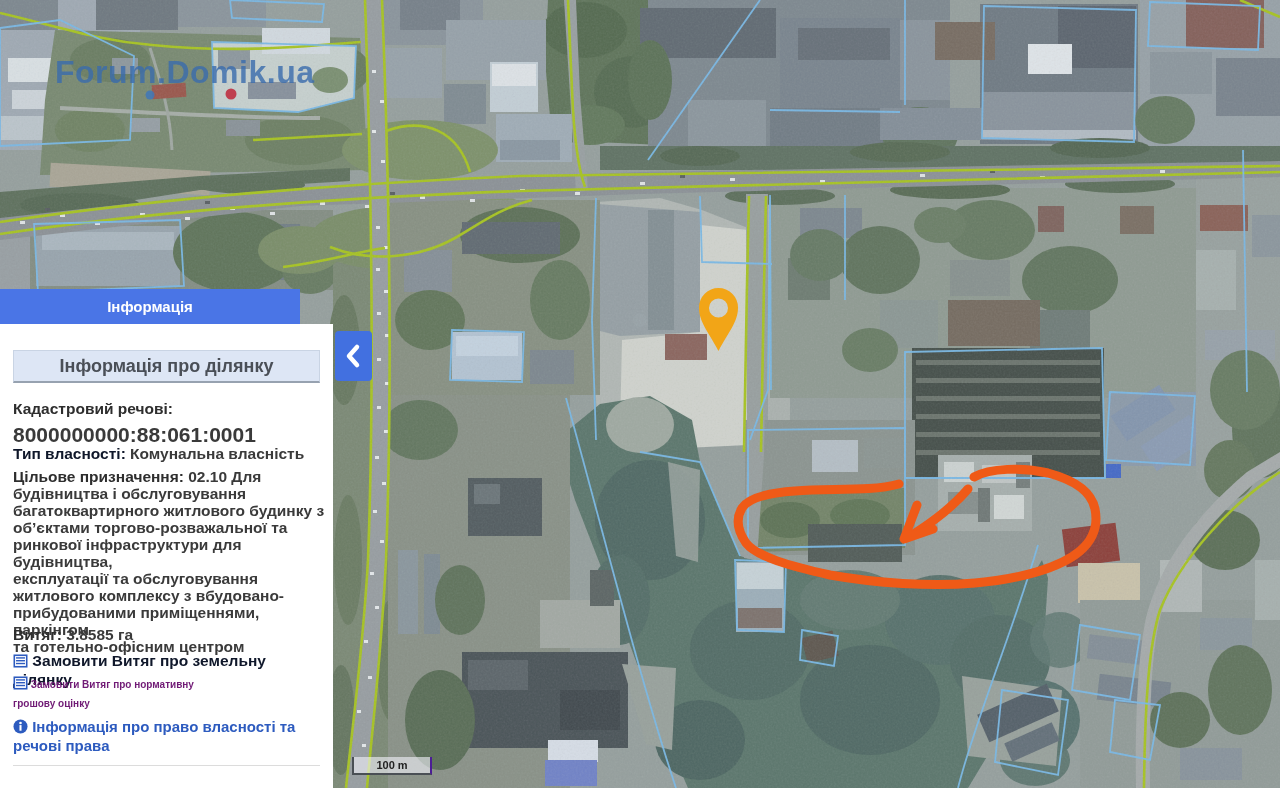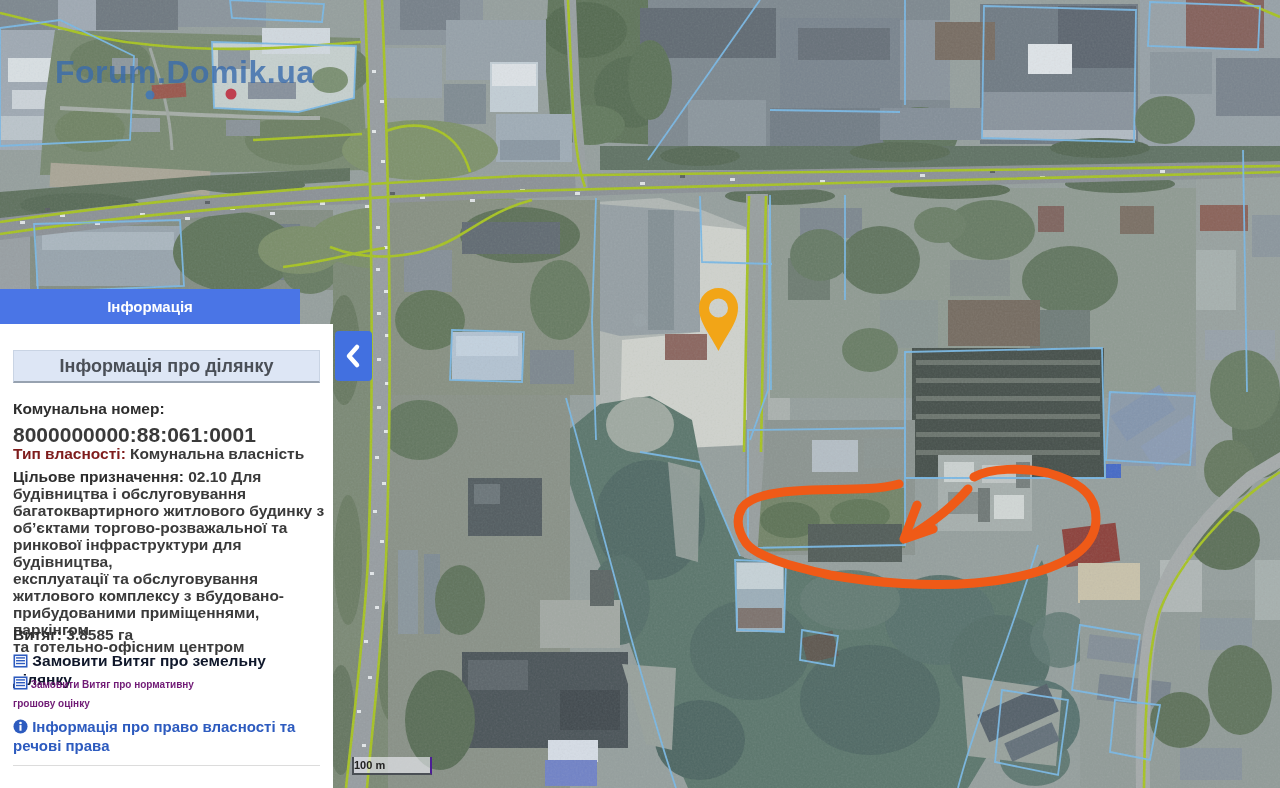--- a/index.html
+++ b/index.html
@@ -475,25 +475,25 @@
   <path fill-rule="evenodd" d="M 718.5,351 C 708,331 699,322 699,307.5 A 19.5,19.5 0 1 1 738,307.5 C 738,322 729,331 718.5,351 Z M 718.5,317.5 A 9.5,9.5 0 1 0 718.5,298.5 A 9.5,9.5 0 1 0 718.5,317.5 Z" fill="#f2a517"></path>
   </g>
 </svg>
 
 <div class="abs" style="left:0;top:289px;width:300px;height:35px;background:#4a75e6;color:#fff;font-weight:bold;font-size:15px;text-align:center;line-height:35px;">Інформація</div>
 
 <div class="abs" style="left:0;top:324px;width:333px;height:464px;background:#ffffff;"></div>
 
 <div class="abs" style="left:13px;top:350px;width:305px;height:30px;background:#dde6f5;border:1px solid #c9d4e4;border-bottom:2px solid #97a2b0;text-align:center;line-height:31px;font-size:18px;color:#4a4f57;">Інформація про ділянку</div>
 
-<div class="abs" style="left:13px;top:400px;width:307px;font-size:15.5px;font-weight:bold;color:#2e2e2e;">Комунальна номер:</div>
+<div class="abs" style="left:13px;top:400px;width:307px;font-size:15.5px;font-weight:bold;color:#2e2e2e;">Кадастровий речові:</div>
 
 <div class="abs" style="left:13px;top:423px;width:307px;font-size:21px;color:#3a3a3a;">8000000000:88:061:0001</div>
 
-<div class="abs" style="left:13px;top:445px;width:315px;font-size:15.5px;color:#3a3a3a;"><b style="color:#7f1d1d;">Тип власності:</b> Комунальна власність</div>
+<div class="abs" style="left:13px;top:445px;width:315px;font-size:15.5px;color:#3a3a3a;"><b style="color:#0f172a;">Тип власності:</b> Комунальна власність</div>
 
 <div class="abs" style="left:13px;top:468px;width:315px;font-size:15.5px;line-height:17px;color:#3a3a3a;"><b style="color:#2e2e2e;">Цільове призначення:</b> 02.10 Для<br>будівництва і обслуговування<br>багатоквартирного житлового будинку з<br>об’єктами торгово-розважальної та<br>ринкової інфраструктури для будівництва,<br>експлуатації та обслуговування<br>житлового комплексу з вбудовано-<br>прибудованими приміщеннями, паркінгом<br>та готельно-офісним центром</div>
 
 <div class="abs" style="left:13px;top:626px;width:307px;font-size:15.5px;color:#3a3a3a;"><b style="color:#2e2e2e;">Витяг:</b> 3.8585 га</div>
 
 <div class="abs" style="left:13px;top:651px;width:312px;font-size:15.5px;line-height:19px;color:#0f172a;">
 <svg width="15" height="14" viewBox="0 0 16 15" style="vertical-align:-2px;">
       <rect x="0.5" y="0.5" width="15" height="14" fill="#2d5bbf"></rect>
       <rect x="2.2" y="2.2" width="11.6" height="10.6" fill="#fff"></rect>
       <line x1="3.2" y1="4.2" x2="12.8" y2="4.2" stroke="#2d5bbf" stroke-width="1.5"></line>
@@ -521,13 +521,13 @@
 Інформація про право власності та<br>речові права</div>
 
 <div class="abs" style="left:13px;top:765px;width:307px;height:0;border-top:1px solid #dcdcdc;"></div>
 
 <div class="abs" style="left:335px;top:331px;width:37px;height:50px;background:#4270e0;border-radius:4px;">
 <svg width="37" height="50" viewBox="0 0 37 50">
       <polyline points="22,16 14,25 22,34" fill="none" stroke="#fff" stroke-width="4.5" stroke-linecap="round" stroke-linejoin="round"></polyline>
     </svg>
 </div>
 
-<div class="abs" style="left:352px;top:757px;width:76px;height:16px;background:rgba(244,244,252,0.6);border-left:2px solid #4a4f55;border-right:2px solid #4c1d95;border-bottom:2px solid #4a4f55;font-size:11px;color:#222;text-align:left;line-height:16px;">100 m</div>
+<div class="abs" style="left:352px;top:757px;width:76px;height:16px;background:rgba(244,244,252,0.6);border-left:2px solid #4a4f55;border-right:2px solid #4c1d95;border-bottom:2px solid #4a4f55;font-size:11px;color:#222;text-align:center;line-height:16px;">100 m</div>
 
 </body></html>

